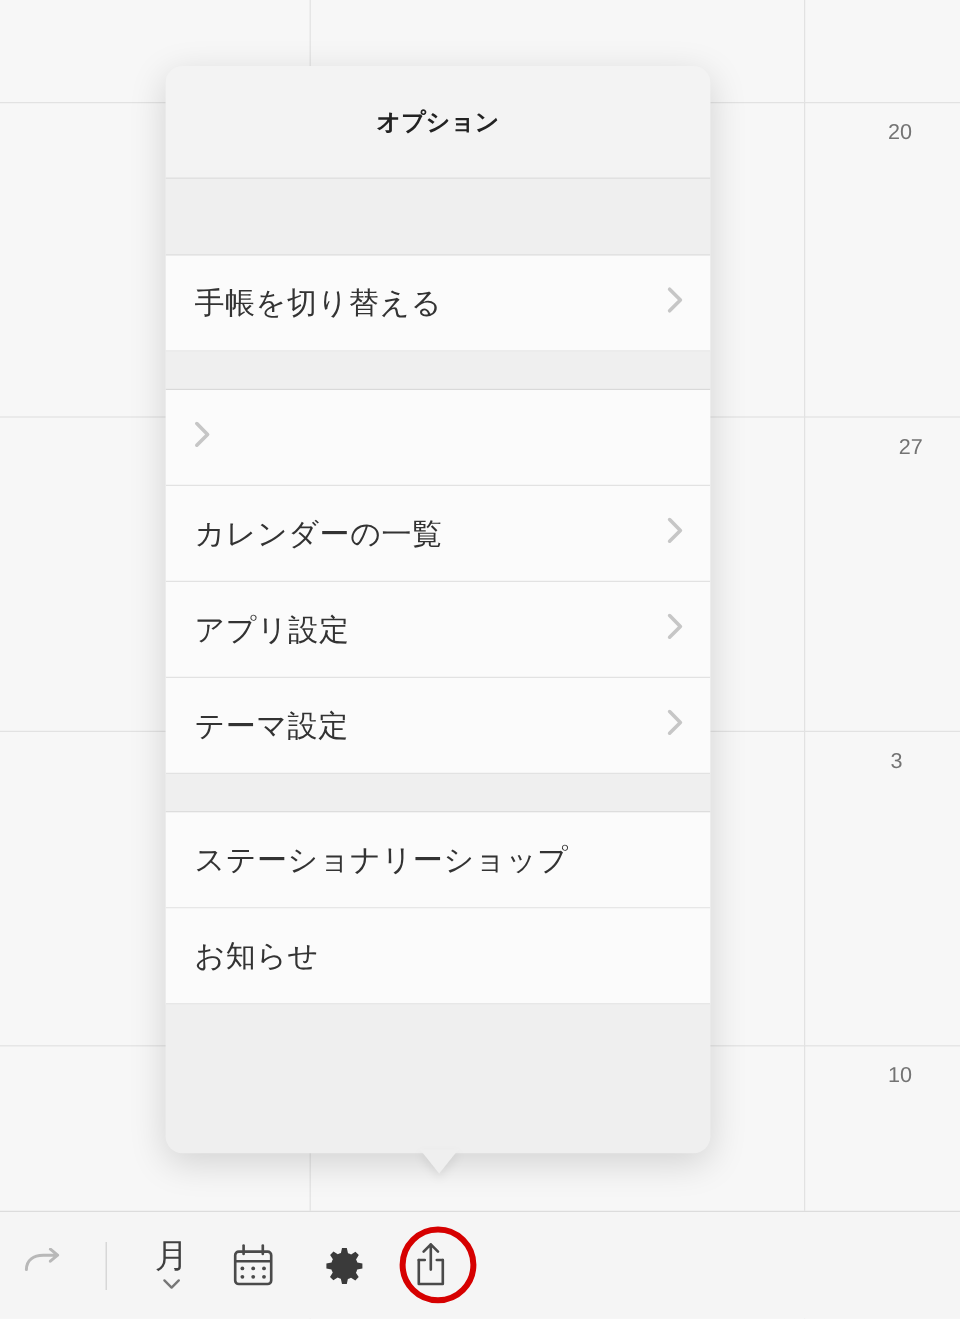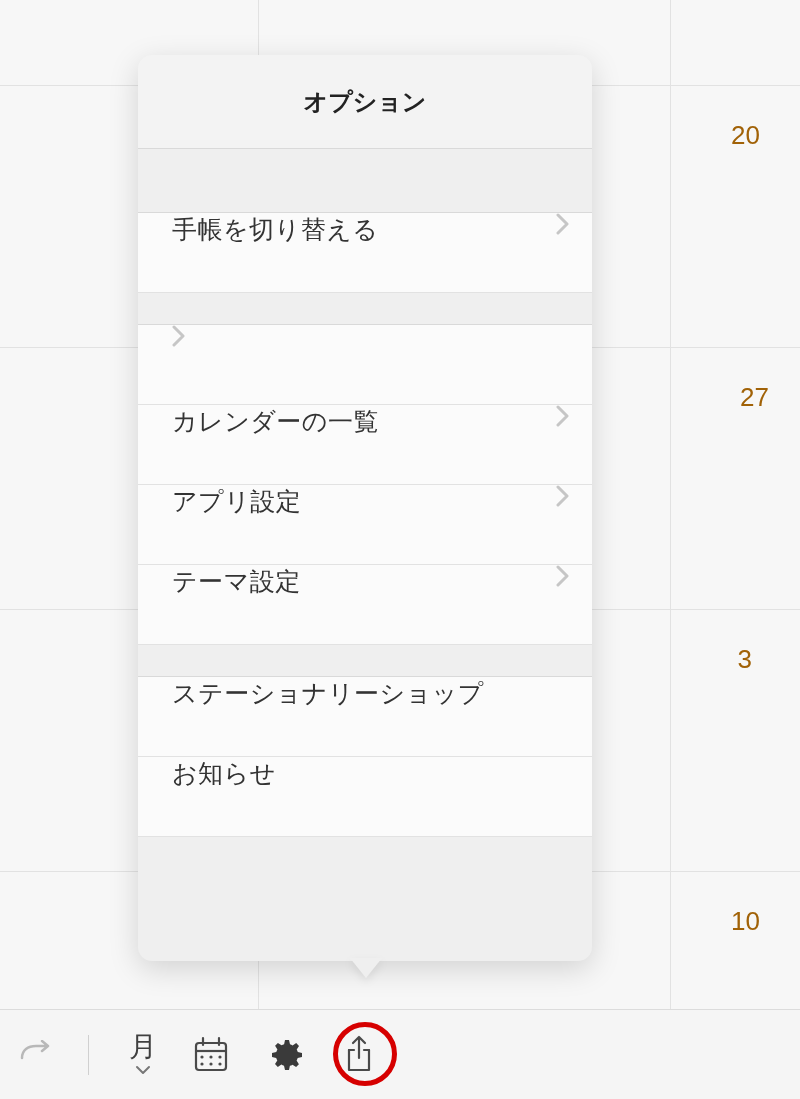--- a/index.html
+++ b/index.html
@@ -21,24 +21,23 @@
       left: 0; right: 0;
       border-top: 1px solid #e2e2e2;
     }
     .cal-col {
       position: absolute;
       top: 0; bottom: 0;
       border-left: 1px solid #e2e2e2;
     }
     .cal-date {
       position: absolute;
-      font-size: 26px;
-      color: #a16207;
+      font-size: 18px;
+      color: #737373;
       text-align: right;
-      margin-top: 20px;
     }
     
     .popover {
       position: absolute;
       left: 138px;
       top: 55px;
       width: 454px;
       height: 906px;
       background: #efefef;
       border-radius: 14px;
@@ -57,40 +56,41 @@
     }
     .popover-header {
       height: 94px;
       display: flex;
       align-items: center;
       justify-content: center;
       border-bottom: 1px solid #d9d9d9;
       background: #f3f3f3;
     }
     .popover-title {
-      font-size: 24px;
+      font-size: 20px;
       font-weight: 600;
       color: #222;
     }
     .section-gap {
       height: 64px;
       background: #efefef;
       border-bottom: 1px solid #d9d9d9;
     }
     .section-gap-small {
       height: 32px;
       background: #efefef;
       border-bottom: 1px solid #d9d9d9;
     }
     .menu-item {
       height: 80px;
       background: #fbfbfb;
       border-bottom: 1px solid #e2e2e2;
       display: flex;
-      padding: 0 22px 0 34px;
+      align-items: center;
+      padding: 0 22px 0 24px;
       cursor: pointer;
     }
     .menu-label {
       flex: 1;
       font-size: 25px;
       color: #333;
       letter-spacing: 0.5px;
     }
     .chevron {
       color: #c6c6c6;

